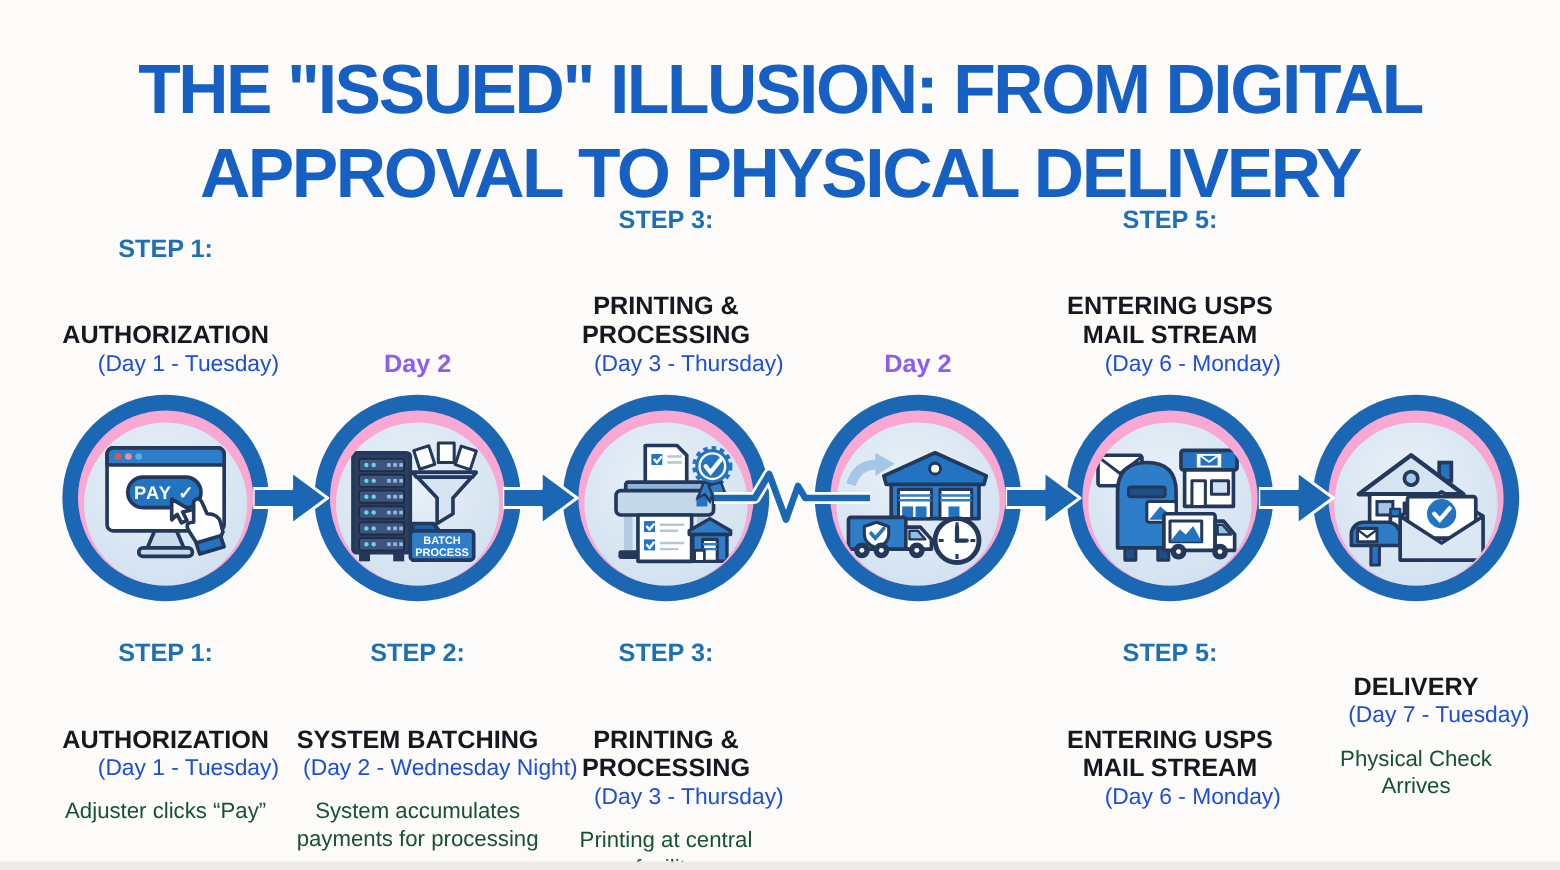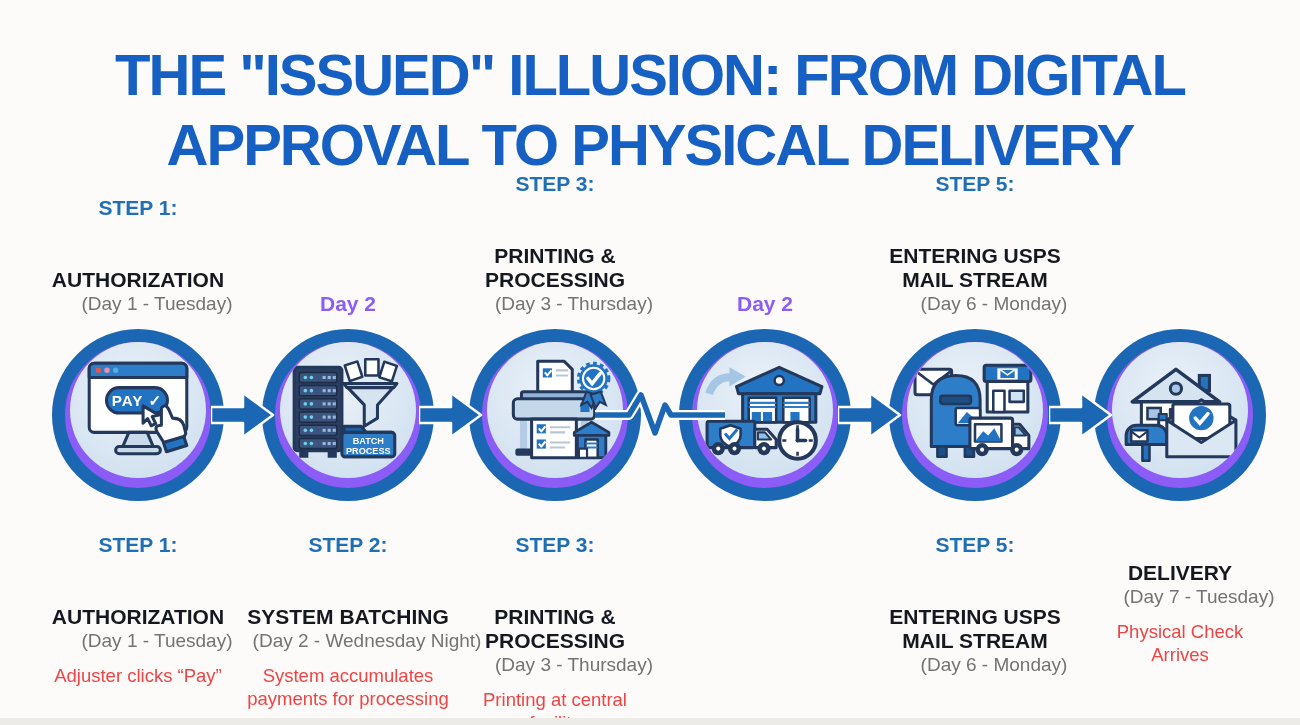--- a/index.html
+++ b/index.html
@@ -9,26 +9,26 @@
   .title{position:absolute;top:40px;left:0;width:100%;margin:0;text-align:center;
          color:#1560c2;font-size:58px;line-height:70px;font-weight:bold;letter-spacing:-2px;}
   .station{position:absolute;top:0;width:230px;height:725px;}
   .top-label{position:absolute;top:0;left:50%;transform:translateX(-50%);width:250px;height:322px;
              display:flex;flex-direction:column;justify-content:flex-end;align-items:center;
              text-align:center;padding-bottom:6px;box-sizing:border-box;}
   .bottom-label{position:absolute;top:513px;left:50%;transform:translateX(-50%);width:250px;
                 display:flex;flex-direction:column;align-items:center;text-align:center;}
   .step-blue{color:#1e6fb5;font-weight:bold;font-size:21px;line-height:24px;margin-top:20px;}
   .step-name{color:#15191f;font-weight:bold;font-size:21px;line-height:24px;white-space:pre-line;margin-top:48px;}
-  .step-date{color:#737373;font-size:19px;line-height:24px;white-space:nowrap;margin-left:38px;}
+  .step-date{color:#1d4ed8;font-size:19px;line-height:24px;white-space:nowrap;margin-left:38px;}
   .day-label{color:#8b5cf6;font-weight:bold;font-size:21px;line-height:24px;}
-  .step-desc{color:#ef4444;font-size:18.5px;line-height:23px;margin-top:11px;white-space:pre-line;}
+  .step-desc{color:#14532d;font-size:18.5px;line-height:23px;margin-top:11px;white-space:pre-line;}
   .circle{position:absolute;top:329px;left:50%;transform:translateX(-50%);
-          width:146px;height:146px;border:13px solid #1c67b4;border-radius:50%;background:#8b5cf6;
-          display:flex;align-items:flex-start;justify-content:center;}
+          width:146px;height:146px;border:13px solid #1c67b4;border-radius:50%;background:#f9a8d4;
+          display:flex;align-items:flex-end;justify-content:center;}
   .circle-inner{width:136px;height:136px;border-radius:50%;
                 background:radial-gradient(circle at 45% 35%, #eaf1f8 0%, #d3e2f1 75%);
                 display:flex;align-items:center;justify-content:center;overflow:hidden;}
   .connector{position:absolute;}
 </style>
 </head>
 <body>
 
 <div class="canvas">
 

